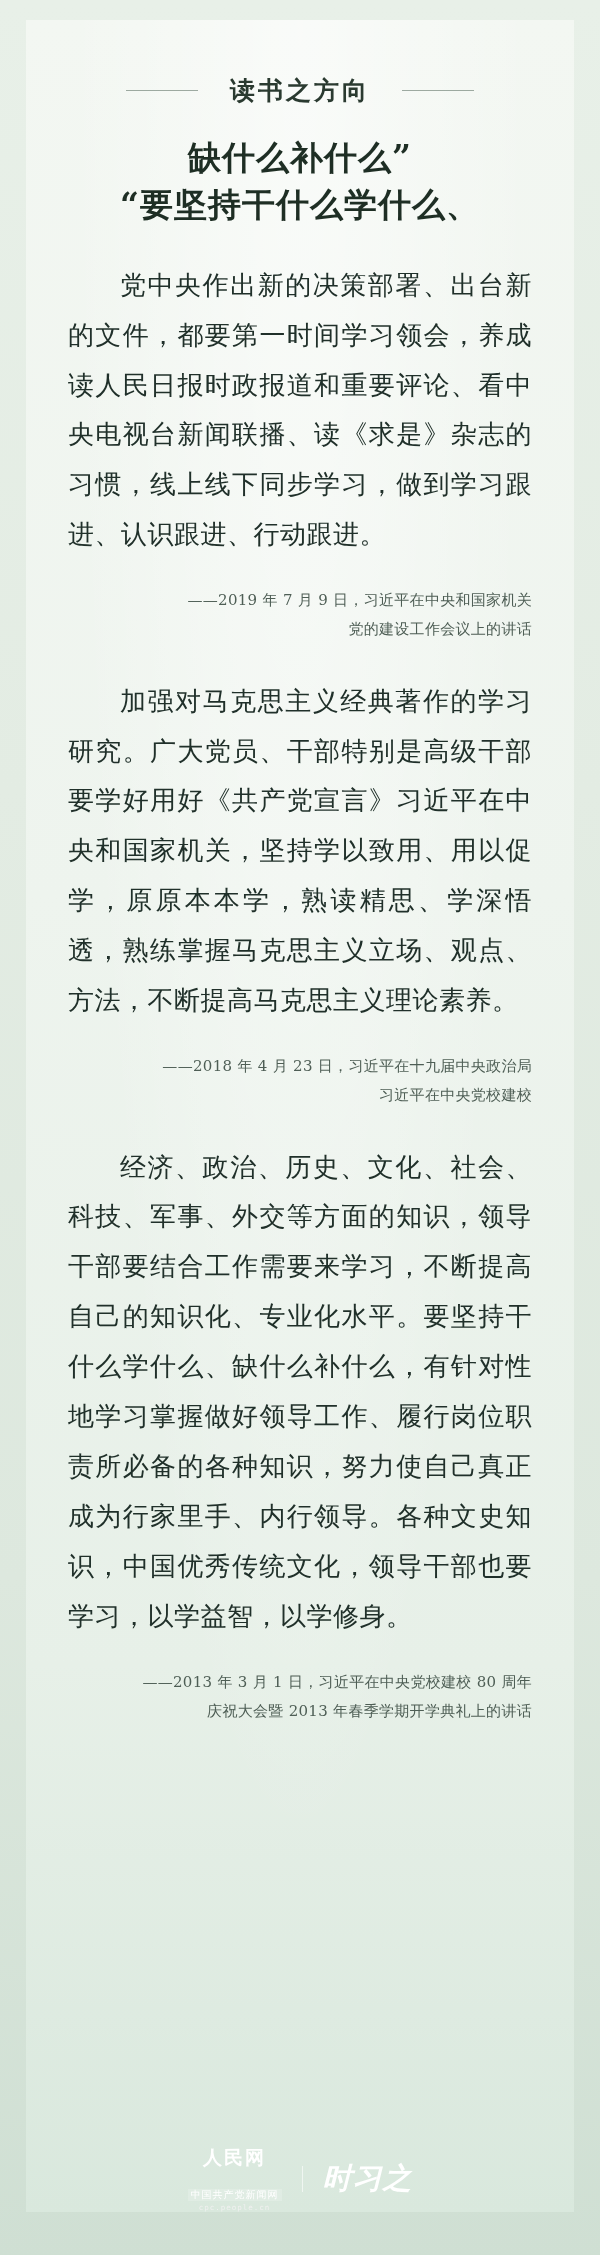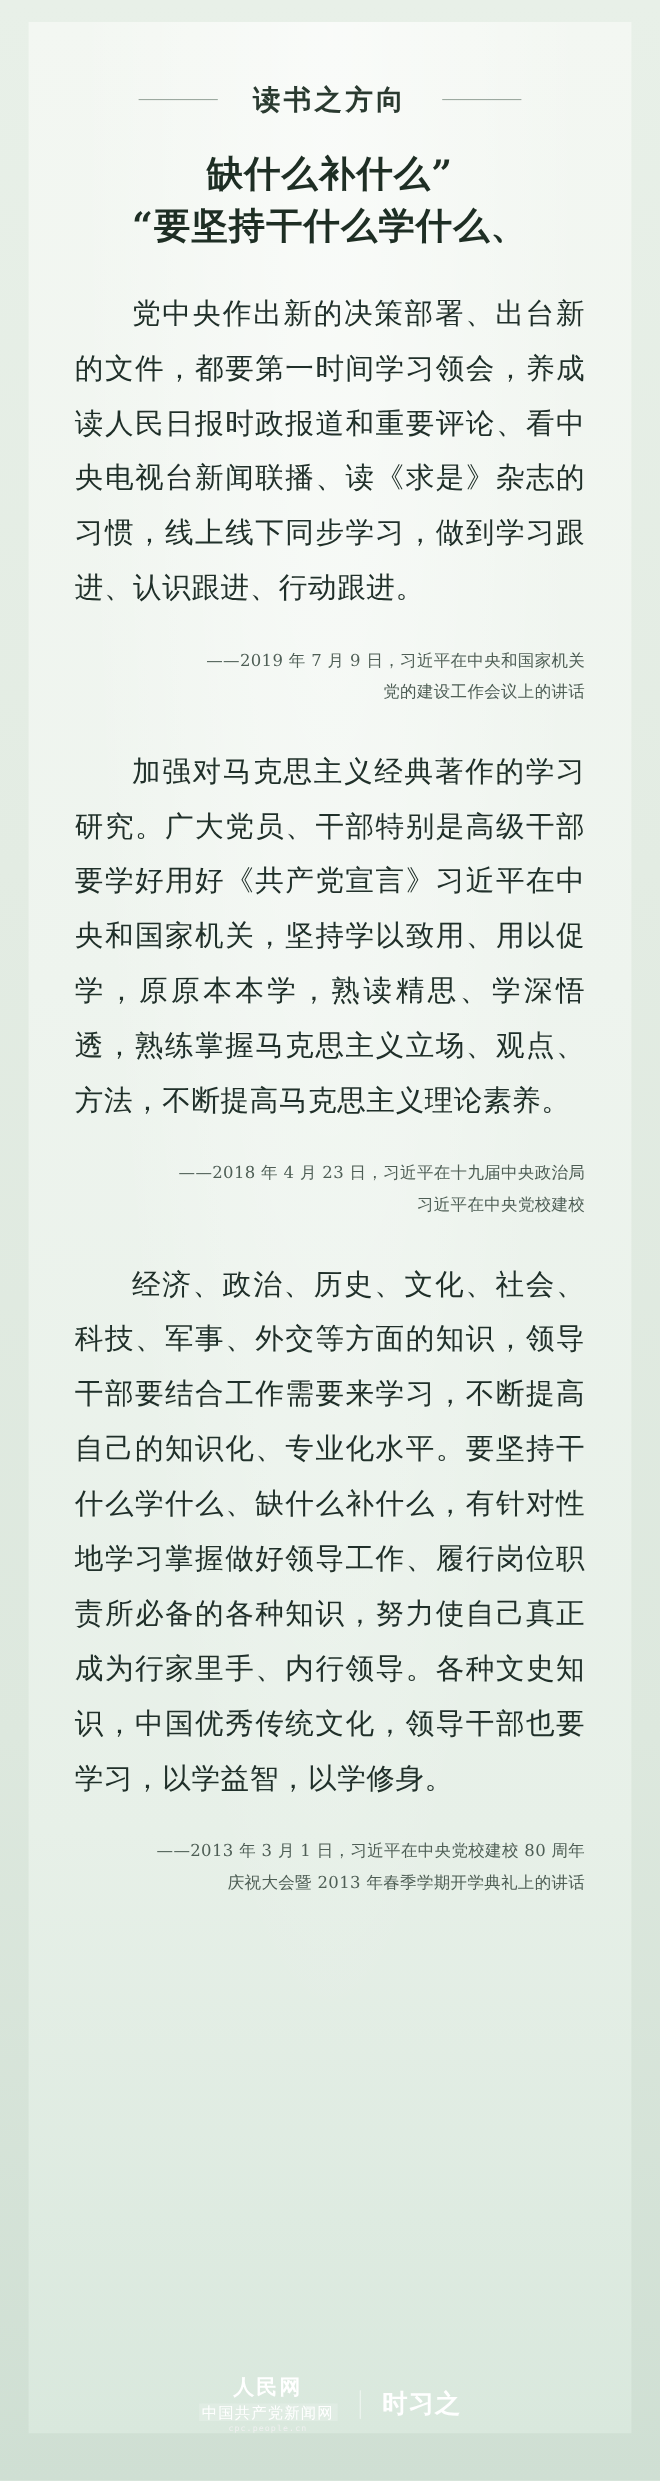--- a/index.html
+++ b/index.html
@@ -122,22 +122,22 @@
     line-height: 1;
   }
   .logo-people .cn {
     font-family: "DejaVu Serif", "Liberation Serif", serif;
     font-size: 19px;
     font-weight: 700;
     color: #ffffff;
     letter-spacing: 2px;
   }
   .logo-people .sub {
-    margin-top: 5px;
-    font-size: 14px;
+    margin-top: 22px;
+    font-size: 10px;
     color: #ffffff;
     letter-spacing: 1px;
     background: rgba(255,255,255,0.18);
     padding: 1px 3px;
   }
   .logo-people .url {
     margin-top: 3px;
     font-size: 7.5px;
     color: #f0f0f0;
     letter-spacing: 1px;
@@ -148,23 +148,24 @@
     height: 26px;
     background: rgba(255,255,255,0.6);
   }
   .logo-shixi {
     display: flex;
     align-items: center;
     gap: 4px;
   }
   .logo-shixi .mark {
     font-family: "DejaVu Serif", "Liberation Serif", serif;
-    font-size: 23px;
+    font-size: 29px;
     font-weight: 700;
     color: #ffffff;
+    font-style: italic;
     letter-spacing: 1px;
   }
 </style>
 </head>
 <body>
 
 <div class="page">
   <div class="paper">
 
     <div class="header">

